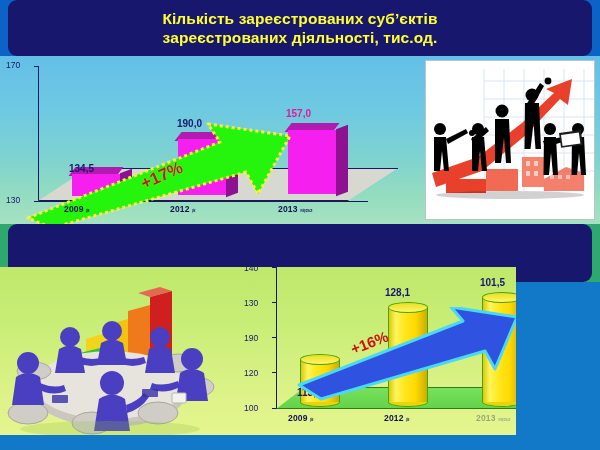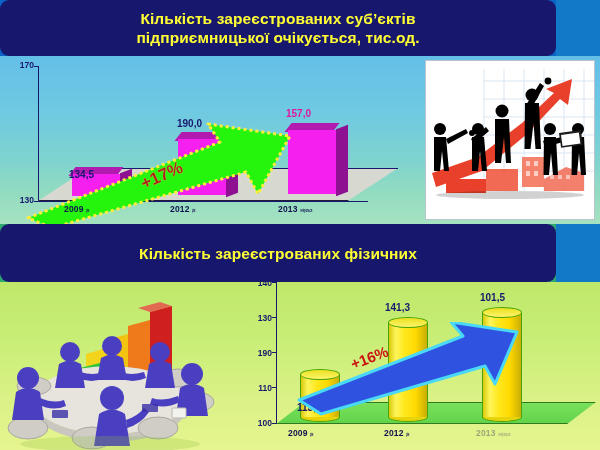--- a/index.html
+++ b/index.html
@@ -5,21 +5,21 @@
   html,body{margin:0;padding:0;}
   body{
     width:600px;height:450px;overflow:hidden;
     font-family:"Liberation Sans","DejaVu Sans",sans-serif;
     background:#1278c8;
   }
   #slide{position:relative;width:600px;height:450px;overflow:hidden;background:#1278c8;}
 
   
   .title-band{
-    position:absolute;left:0;width:556px;
+    position:absolute;left:0;width:600px;
     background:#1c5fc4;
     display:flex;align-items:center;justify-content:center;
   }
   .title-box{
     width:584px;height:100%;
     background:#17176e;
     border-radius:9px;
     display:flex;flex-direction:column;
     align-items:center;justify-content:center;
     box-sizing:border-box;
@@ -37,29 +37,29 @@
   #band2{top:224px;height:58px;background:#2fa86f;}
 
   
   #panel1{
     position:absolute;left:0;top:56px;width:600px;height:168px;
     background:linear-gradient(to bottom,#64bfe8 0%,#6ec9e2 32%,#7fd3cf 62%,#93dcc0 82%,#a6e2c1 100%);
     overflow:hidden;
   }
   
   #panel2{
-    position:absolute;left:0;top:282px;width:600px;height:168px;
+    position:absolute;left:0;top:267px;width:516px;height:168px;
     background:linear-gradient(to bottom,#bfe86a 0%,#c9ee77 35%,#d8f184 65%,#e6f58f 100%);
     overflow:hidden;
   }
 
   
   .ytick{
-    position:absolute;color:#17176e;font-size:8.5px;font-weight:bold;
-    text-align:right;white-space:nowrap;
+    position:absolute;color:#17176e;font-size:8.5px;font-weight:normal;
+    text-align:left;white-space:nowrap;
   }
   .xtick{
     position:absolute;color:#101050;font-size:8.5px;font-weight:bold;
     white-space:nowrap;
   }
   .xtick .yr{letter-spacing:.2px;}
   .xtick .sfx{
     font-size:6px;
     transform:scaleX(.45);
     display:inline-block;
@@ -162,21 +162,21 @@
   }
 </style>
 </head>
 <body>
 
 <div id="slide">
 
   <div class="title-band" id="band1">
     <div class="title-box">
       <div class="title-line">Кількість зареєстрованих суб’єктів</div>
-      <div class="title-line">підприємницької очікується, тис.од.</div>
+      <div class="title-line">зареєстрованих діяльності, тис.од.</div>
     </div>
   </div>
 
   <div id="panel1">
 
     <div id="chart1">
 
       <div class="axisline" style="left:38px;top:10px;width:1.4px;height:135px;"></div>
       <div class="tickmark" style="left:34px;top:10px;"></div>
       <div class="tickmark" style="left:34px;top:145px;"></div>
@@ -186,21 +186,21 @@
       <div class="floor1" style="left:38px;top:112px;width:360px;height:33px;
         clip-path:polygon(0 100%, 14% 0, 100% 0, 86% 100%);"></div>
       <div class="axisline" style="left:38px;top:144.5px;width:330px;height:1.2px;"></div>
       <div class="axisline" style="left:88px;top:112px;width:310px;height:1.2px;"></div>
 
       <div class="barwrap" style="left:72px;top:118px;width:48px;height:22px;">
         <div class="bar-top" style="top:-7px;height:9px;transform:skewX(-38deg);"></div>
         <div class="bar-side" style="top:-3px;height:25px;transform:skewY(-20deg);"></div>
         <div class="bar-front" style="height:22px;"></div>
       </div>
-      <div class="vlabel" style="left:69px;top:113px;color:#17176e;">134,5</div>
+      <div class="vlabel" style="left:69px;top:107px;color:#17176e;">134,5</div>
 
       <div class="barwrap" style="left:178px;top:83px;width:48px;height:56px;">
         <div class="bar-top" style="top:-7px;height:9px;transform:skewX(-38deg);"></div>
         <div class="bar-side" style="top:-3px;height:59px;transform:skewY(-20deg);"></div>
         <div class="bar-front" style="height:56px;"></div>
       </div>
       <div class="vlabel" style="left:177px;top:62px;color:#17176e;">190,0</div>
 
       <div class="barwrap" style="left:288px;top:74px;width:48px;height:64px;">
         <div class="bar-top" style="top:-7px;height:9px;transform:skewX(-38deg);"></div>
@@ -272,21 +272,20 @@
         <path d="M0 132 H168 V158 H0 Z" fill="#ffffff"></path>
         <g opacity=".18" fill="#000">
           <ellipse cx="84" cy="134" rx="74" ry="4"></ellipse>
         </g>
       </svg>
     </div>
   </div>
 
   <div class="title-band" id="band2">
     <div class="title-box">
-      <div class="title-line">Кількість зареєстрованих фізичних</div>
     </div>
   </div>
 
   <div id="panel2">
 
     <div id="illus2">
       <svg width="245" height="168" viewBox="0 0 245 168">
 
         <g>
           <path d="M150 30 L172 24 L172 88 L150 94 Z" fill="#d01f1f"></path>
@@ -355,39 +354,39 @@
 
       <div class="axisline" style="left:36px;top:0px;width:1.4px;height:142px;"></div>
       <div class="tickmark" style="left:32px;top:0px;"></div>
       <div class="tickmark" style="left:32px;top:35px;"></div>
       <div class="tickmark" style="left:32px;top:70px;"></div>
       <div class="tickmark" style="left:32px;top:105px;"></div>
       <div class="tickmark" style="left:32px;top:141px;"></div>
       <div class="ytick" style="left:4px;top:-4px;width:28px;">140</div>
       <div class="ytick" style="left:4px;top:31px;width:28px;">130</div>
       <div class="ytick" style="left:4px;top:66px;width:28px;">190</div>
-      <div class="ytick" style="left:4px;top:101px;width:28px;">110</div>
+      <div class="ytick" style="left:4px;top:101px;width:28px;">120</div>
       <div class="ytick" style="left:4px;top:136px;width:28px;">100</div>
 
       <div class="floor2" style="left:36px;top:120px;width:320px;height:22px;
         clip-path:polygon(0 100%, 9% 0, 100% 0, 91% 100%);"></div>
 
       <div class="cyl" style="left:60px;top:93px;width:40px;height:42px;">
         <div class="cyl-bot"></div>
         <div class="cyl-body" style="height:42px;"></div>
         <div class="cyl-top" style="top:-6px;"></div>
       </div>
       <div class="vlabel" style="left:57px;top:72px;color:#17176e;margin-top:48px;">113,3</div>
 
       <div class="cyl" style="left:148px;top:41px;width:40px;height:94px;">
         <div class="cyl-bot"></div>
         <div class="cyl-body" style="height:94px;"></div>
         <div class="cyl-top" style="top:-6px;"></div>
       </div>
-      <div class="vlabel" style="left:145px;top:20px;color:#17176e;">141,3</div>
+      <div class="vlabel" style="left:145px;top:20px;color:#17176e;">128,1</div>
 
       <div class="cyl" style="left:242px;top:31px;width:40px;height:104px;">
         <div class="cyl-bot"></div>
         <div class="cyl-body" style="height:104px;"></div>
         <div class="cyl-top" style="top:-6px;"></div>
       </div>
       <div class="vlabel" style="left:240px;top:10px;color:#17176e;">101,5</div>
 
       <svg id="arrow2" viewBox="0 0 240 95">
         <polygon points="4,78 168,14 156,0 222,10 200,62 190,44 26,92" fill="#2f53e0" stroke="#49d8f5" stroke-width="3" stroke-linejoin="round"></polygon>

